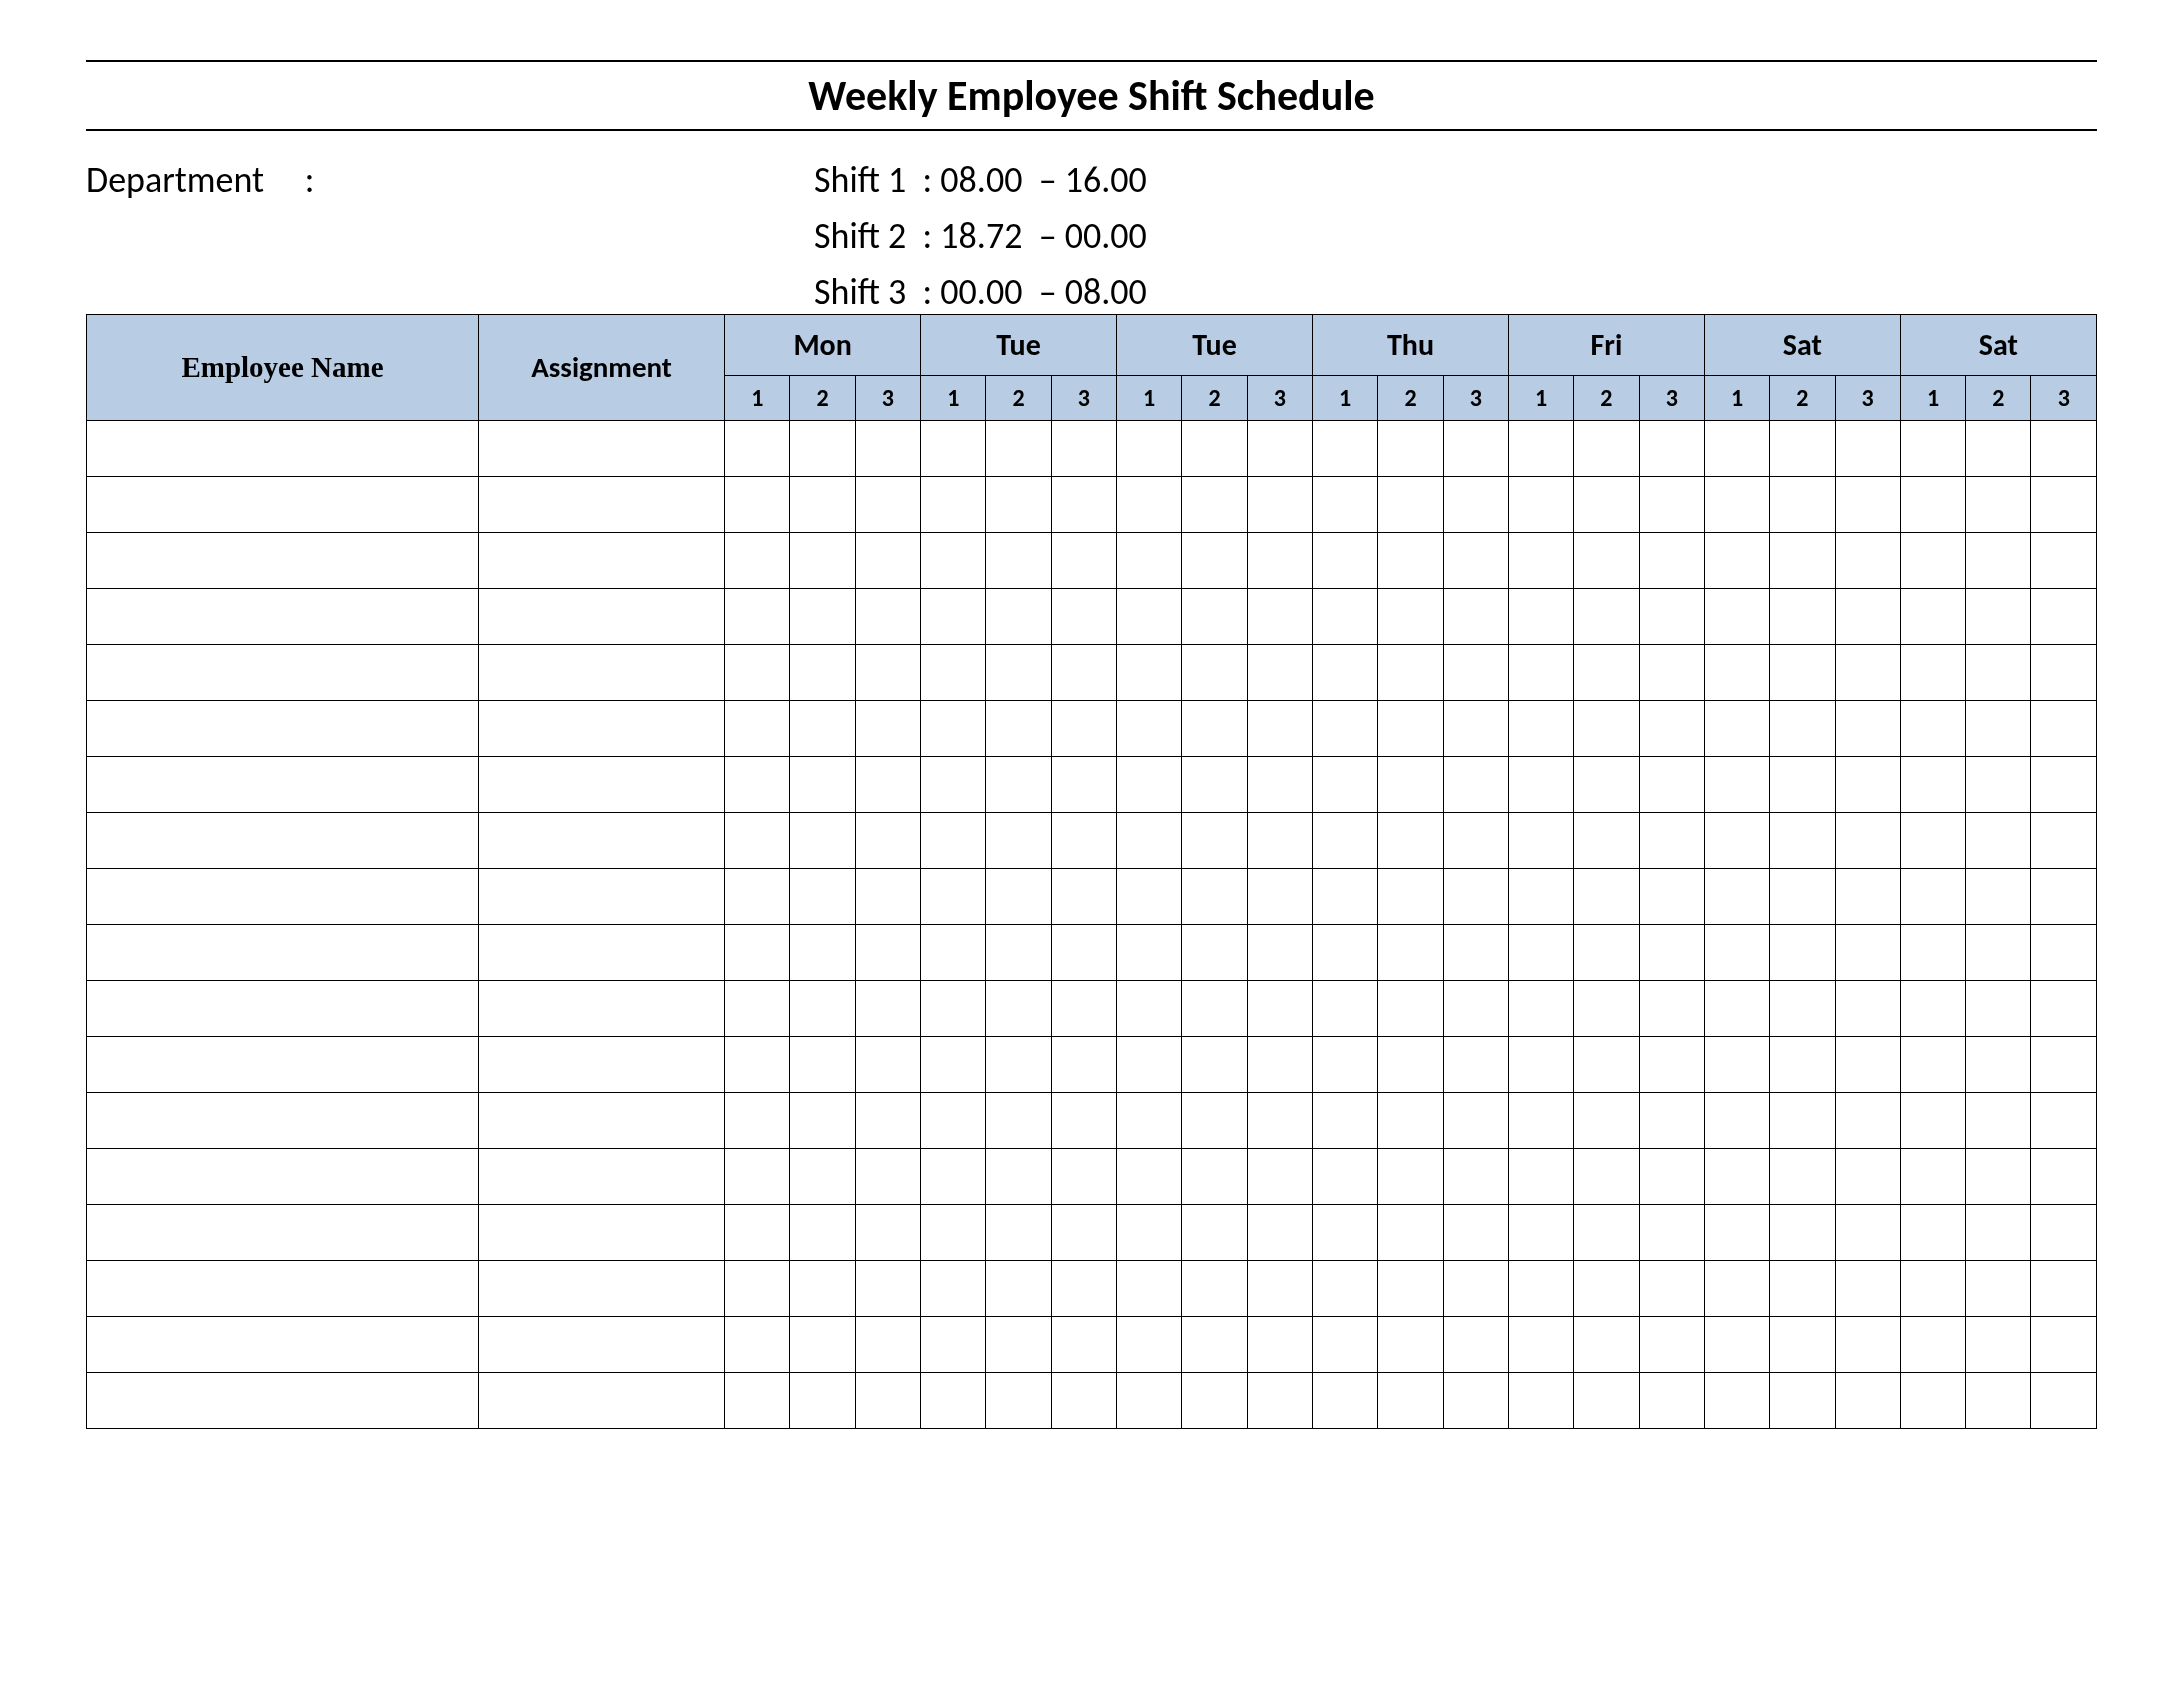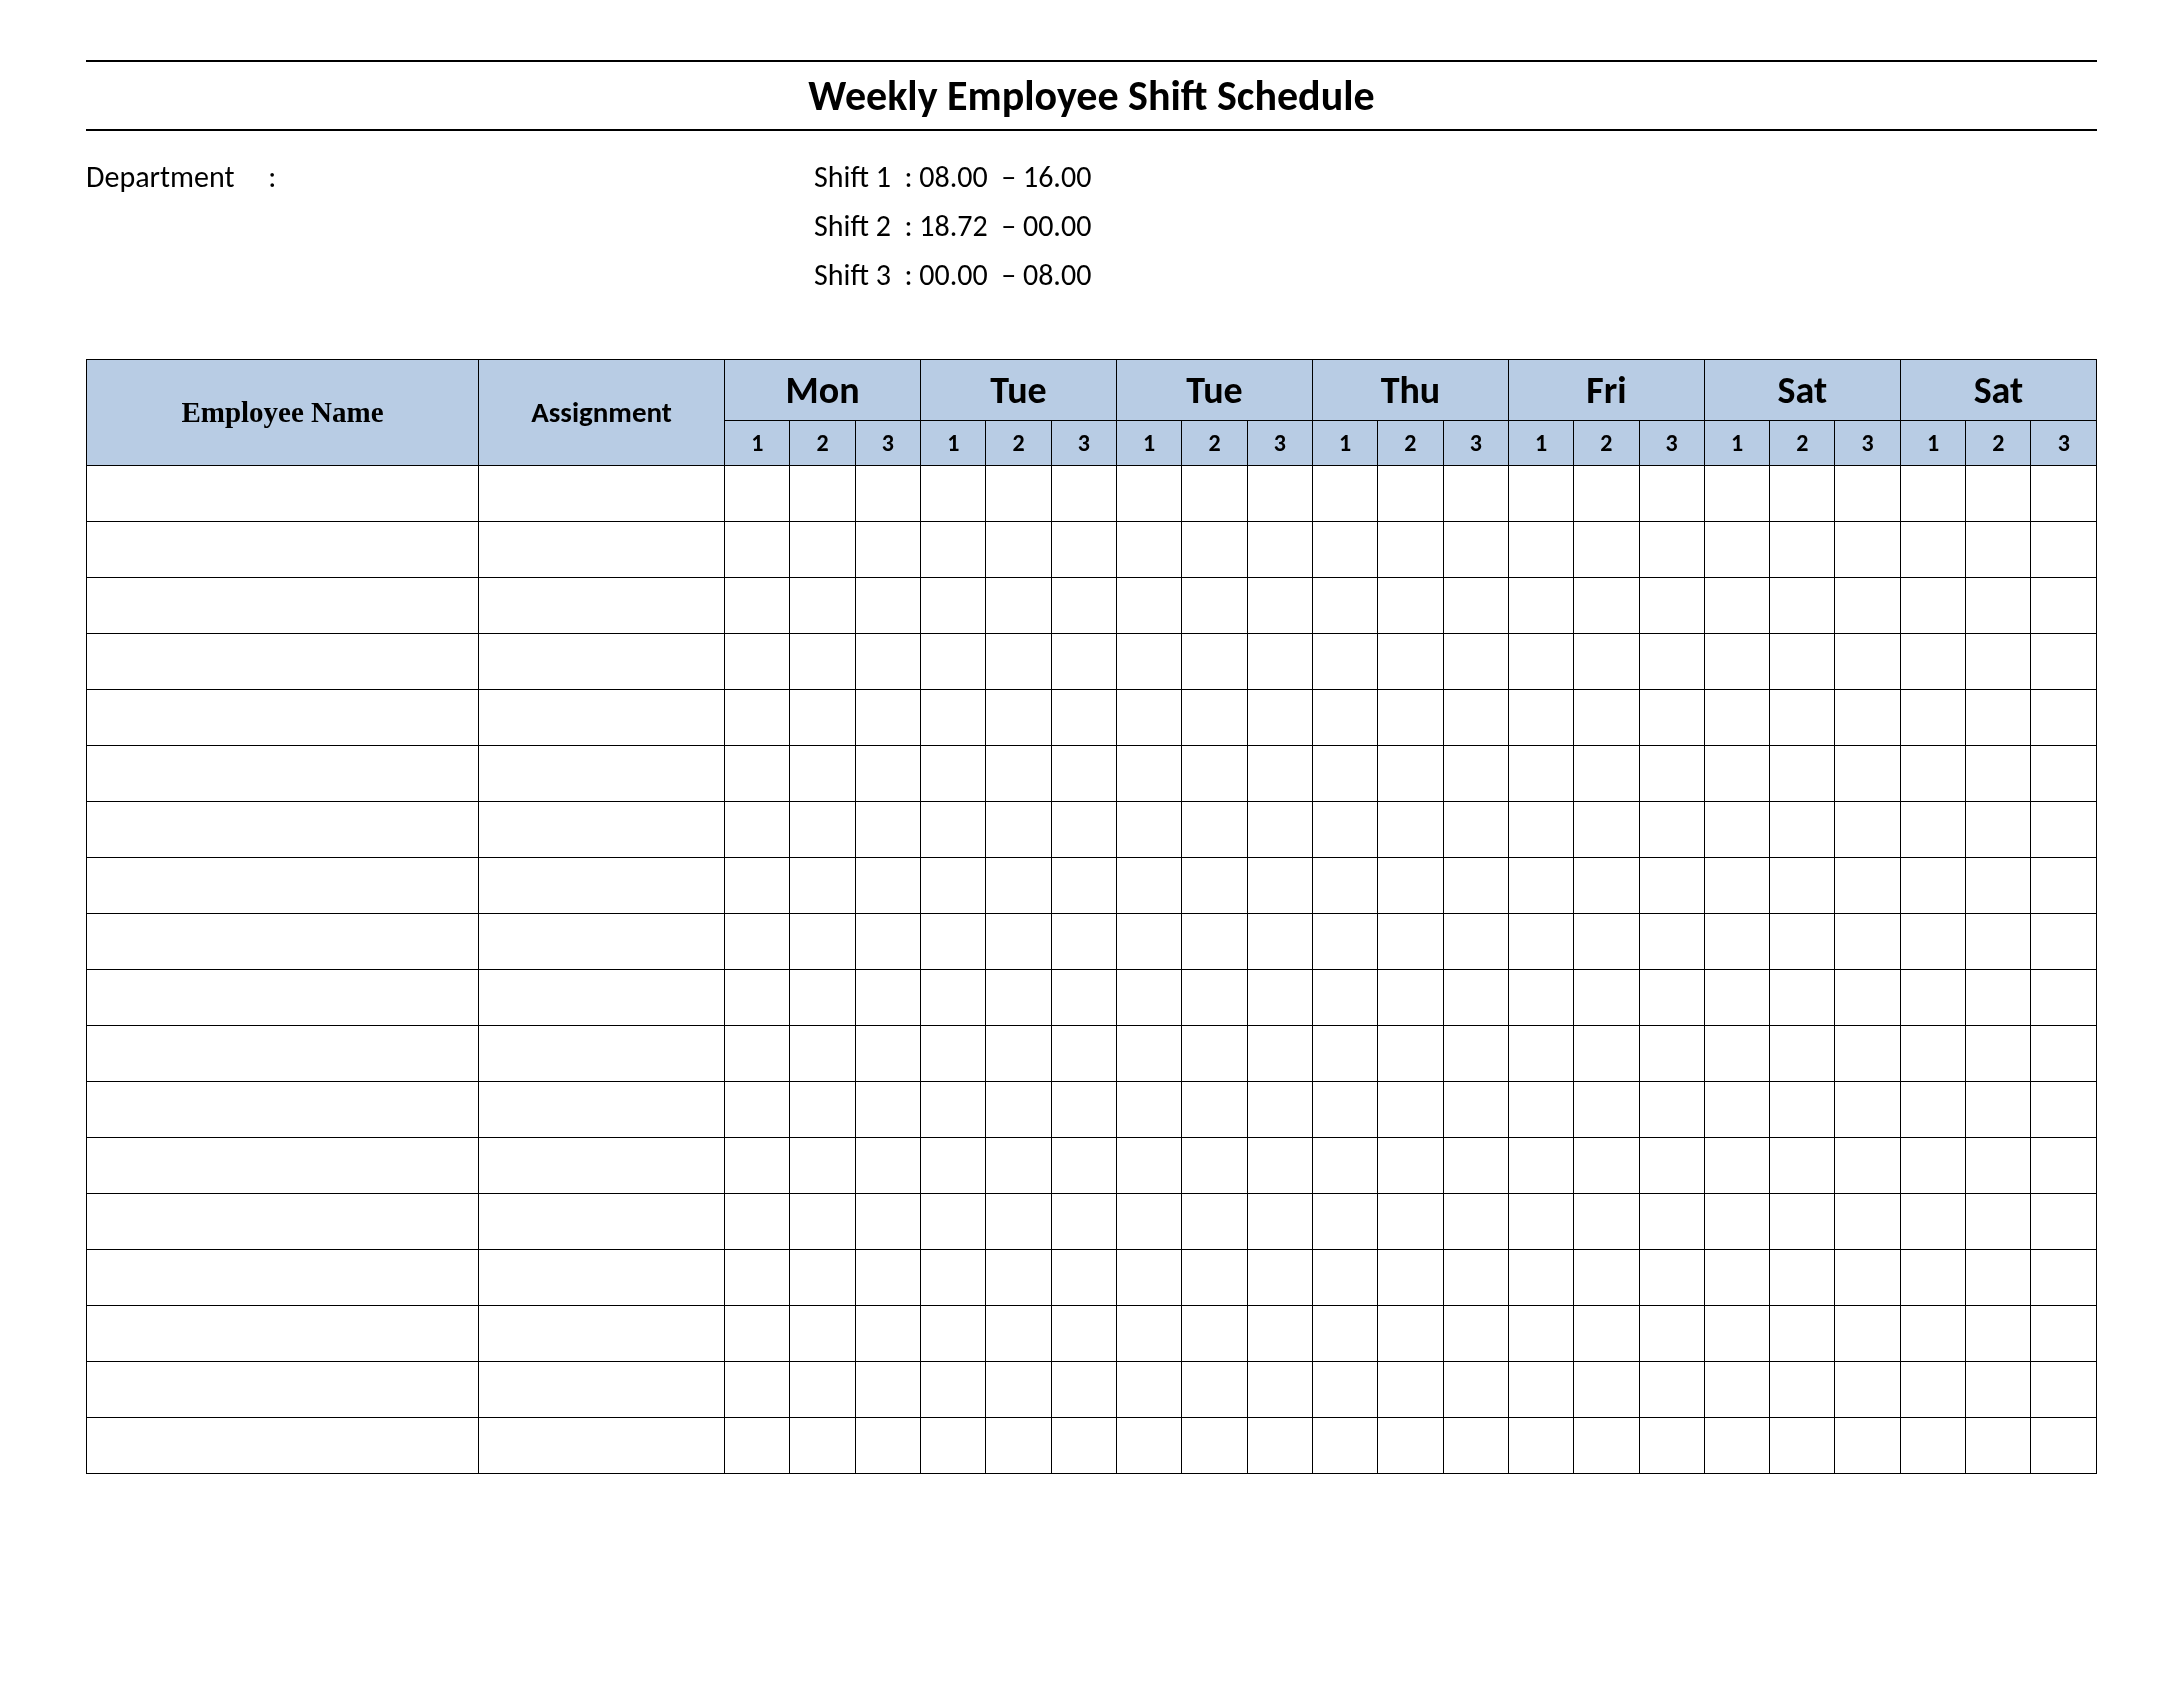--- a/index.html
+++ b/index.html
@@ -17,22 +17,21 @@
       padding: 8px 0;
       text-align: center;
       margin-bottom: 26.5px;
     }
     .title-bar h1 {
       font-size: 42px;
       font-weight: bold;
     }
     .meta {
       display: flex;
-      margin-bottom: 66px;
-      font-size: 30px;
+      font-size: 36px;
     }
     .meta-left, .meta-right { display: flex; flex-direction: column; gap: 12px; }
     .meta-left { width: 728px; }
     .meta-row { white-space: pre; }
 
     table.schedule {
       border-collapse: collapse;
       width: 100%;
       table-layout: fixed;
     }
@@ -41,21 +40,21 @@
       text-align: center;
       vertical-align: middle;
     }
     table.schedule th {
       background: #b8cce4;
       font-weight: bold;
       font-size: 29px;
     }
     table.schedule th.name   { width: 390px; height: 106px; font-family: Liberation Serif, serif; }
     table.schedule th.assign { width: 245px; }
-    table.schedule th.day    { font-size: 38px; height: 61px; }
+    table.schedule th.day    { font-size: 30px; height: 61px; }
     table.schedule th.shift  { font-size: 24px; height: 45px; }
     table.schedule tbody td  { height: 56px; }
     col.name   { width: 390px; }
     col.assign { width: 245px; }
     col.shift  { width: 65px; }
   </style>
 </head>
 <body>
 
 <div class="title-bar">

